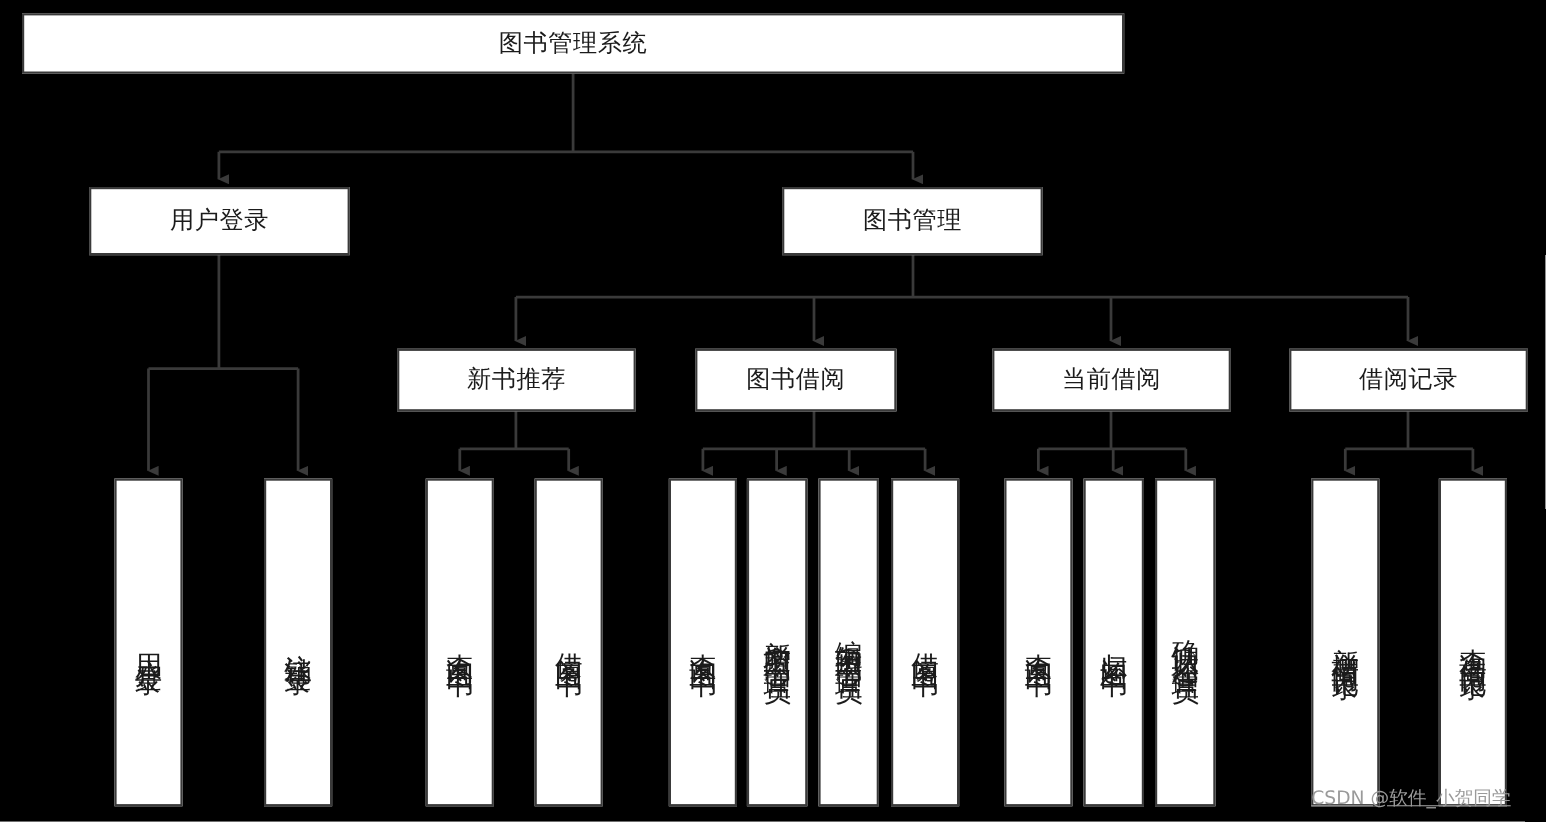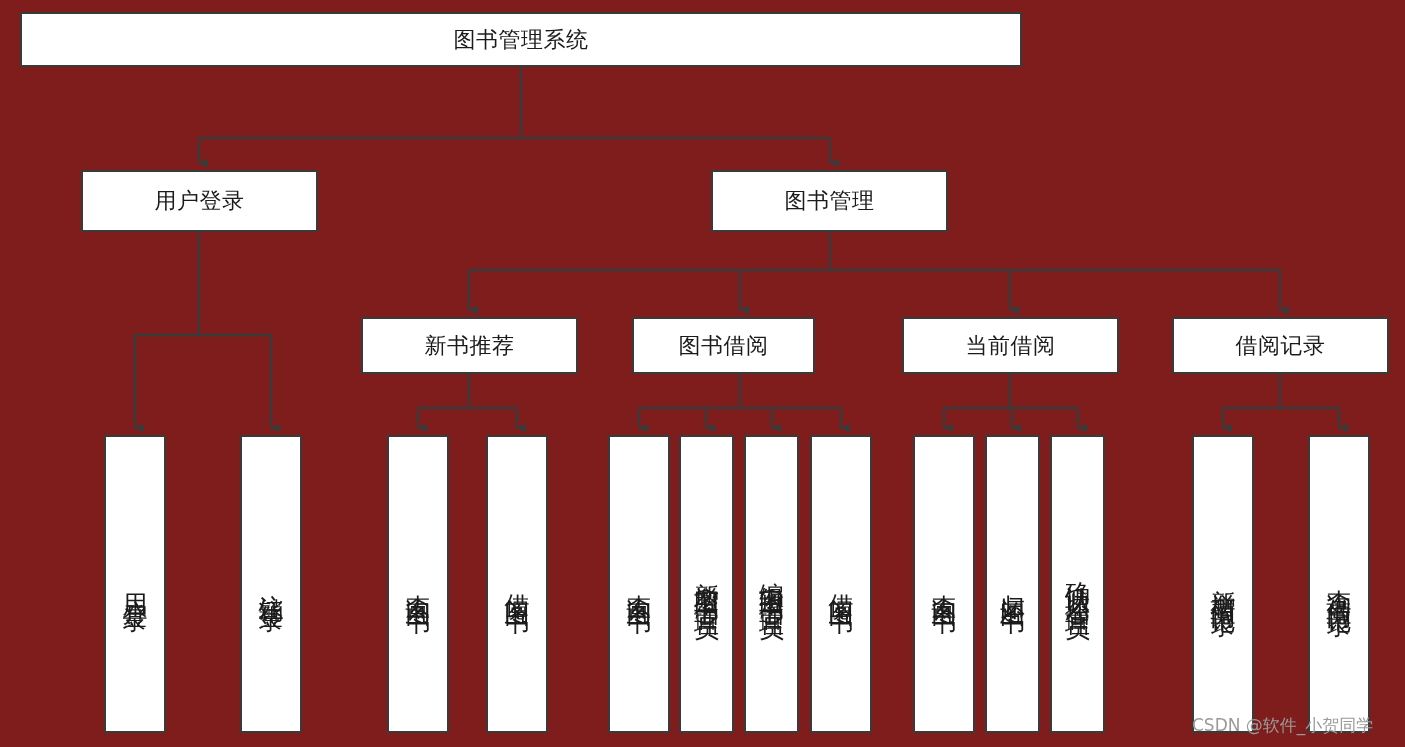--- a/index.html
+++ b/index.html
@@ -7,21 +7,21 @@
     padding: 0;
     background: #ffffff;
   }
   body {
     font-family: "DejaVu Sans", "Liberation Sans", sans-serif;
   }
   #canvas {
     position: relative;
     width: 1405px;
     height: 747px;
-    background: #7f1d1d;
+    background: #000000;
     overflow: hidden;
   }
   #edges {
     position: absolute;
     left: 0;
     top: 0;
     width: 1405px;
     height: 747px;
     pointer-events: none;
   }
@@ -59,20 +59,21 @@
   }
   #watermark {
     position: absolute;
     left: 1192px;
     top: 714px;
     font-size: 17px;
     color: #9a9a9a;
     white-space: nowrap;
     z-index: 5;
     font-family: "DejaVu Sans", "Liberation Sans", sans-serif;
+    text-decoration: underline;
   }
 </style>
 </head>
 <body>
 
 <div id="canvas">
 
   <svg id="edges" viewBox="0 0 1405 747" xmlns="http://www.w3.org/2000/svg">
     <defs>
       <marker id="arrowhead" markerWidth="9" markerHeight="10" refX="4.5" refY="9.2" orient="auto" markerUnits="userSpaceOnUse">

